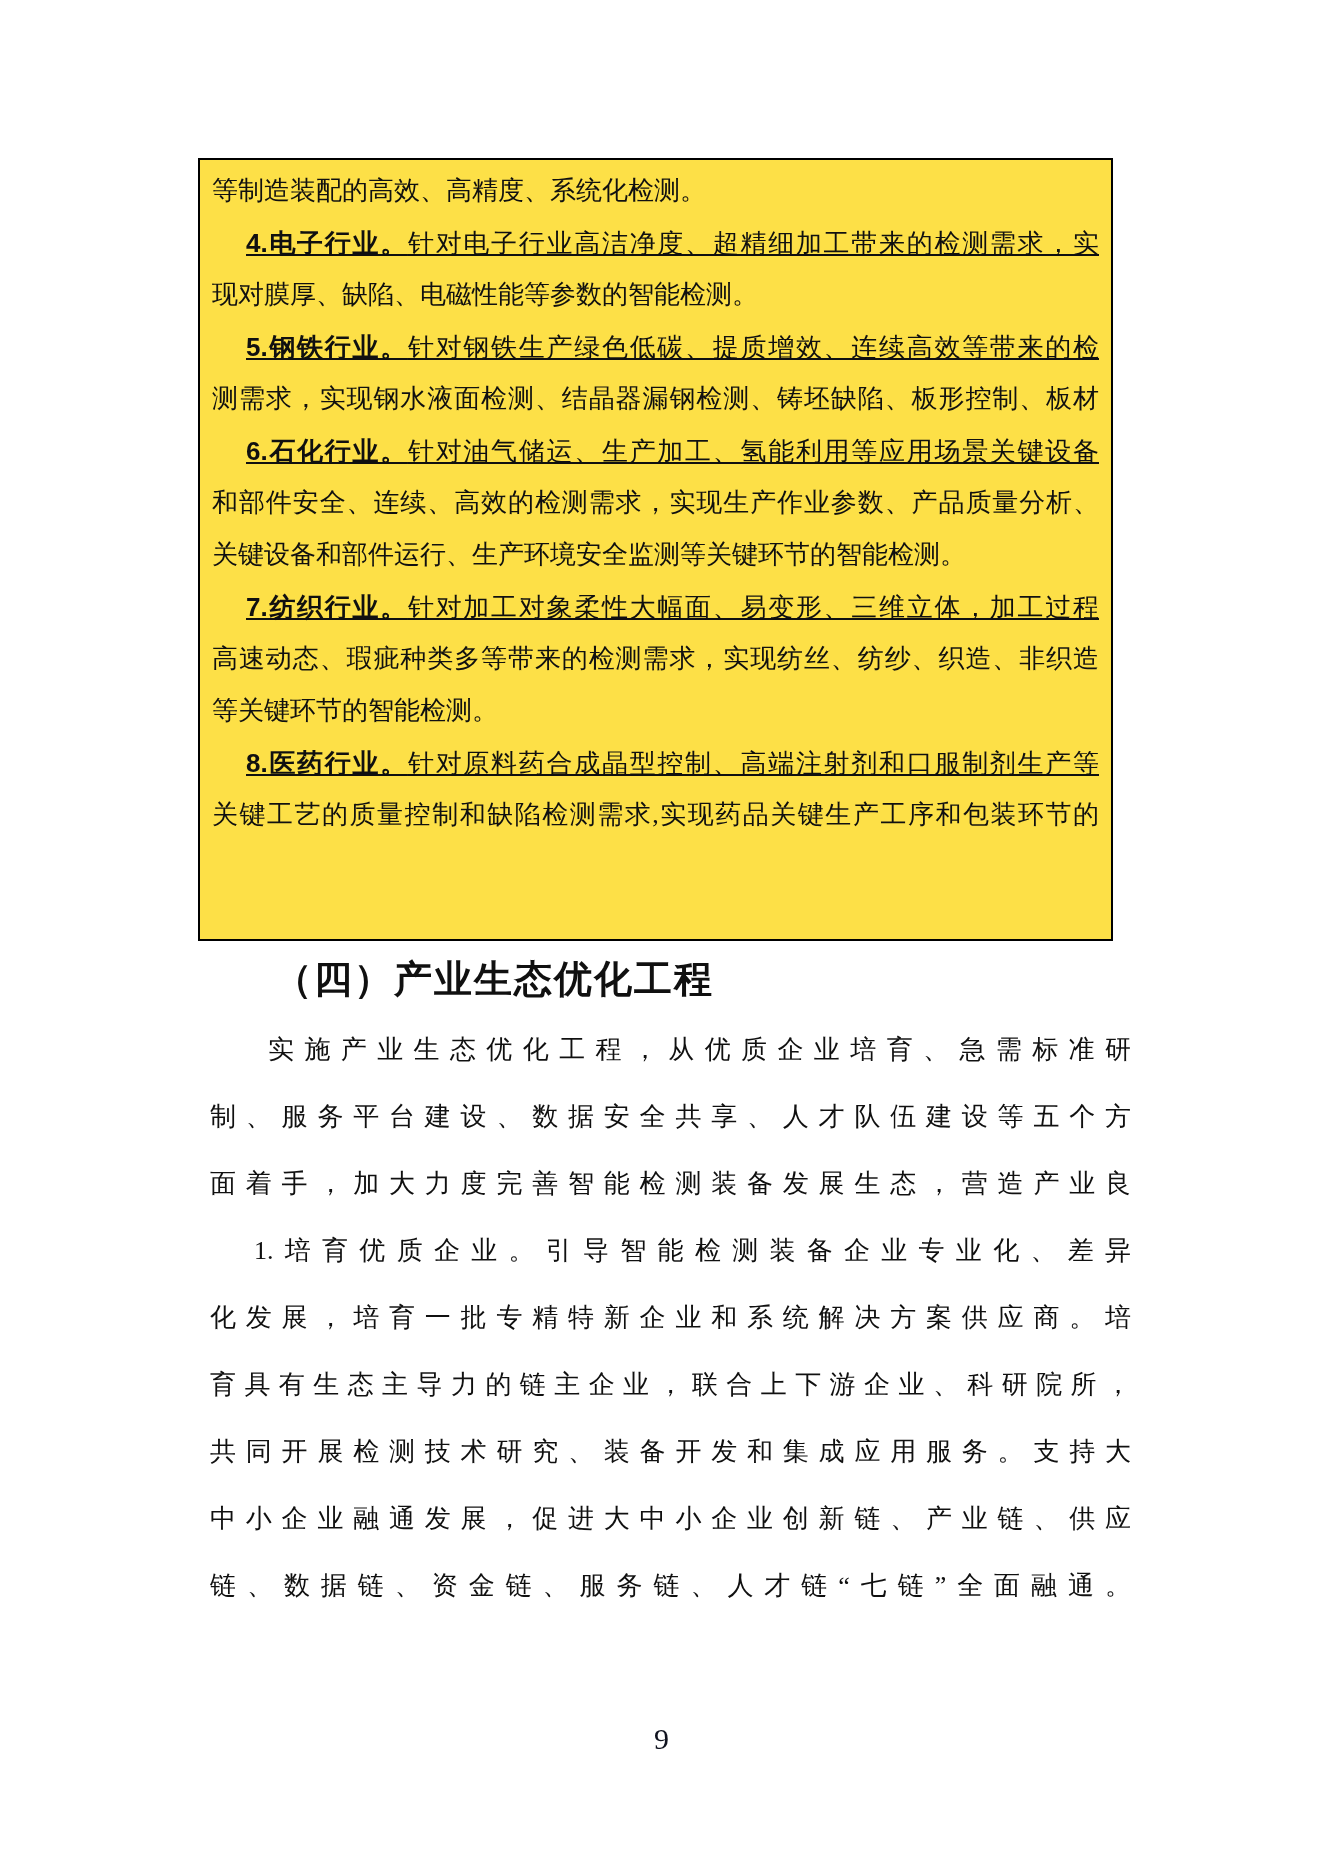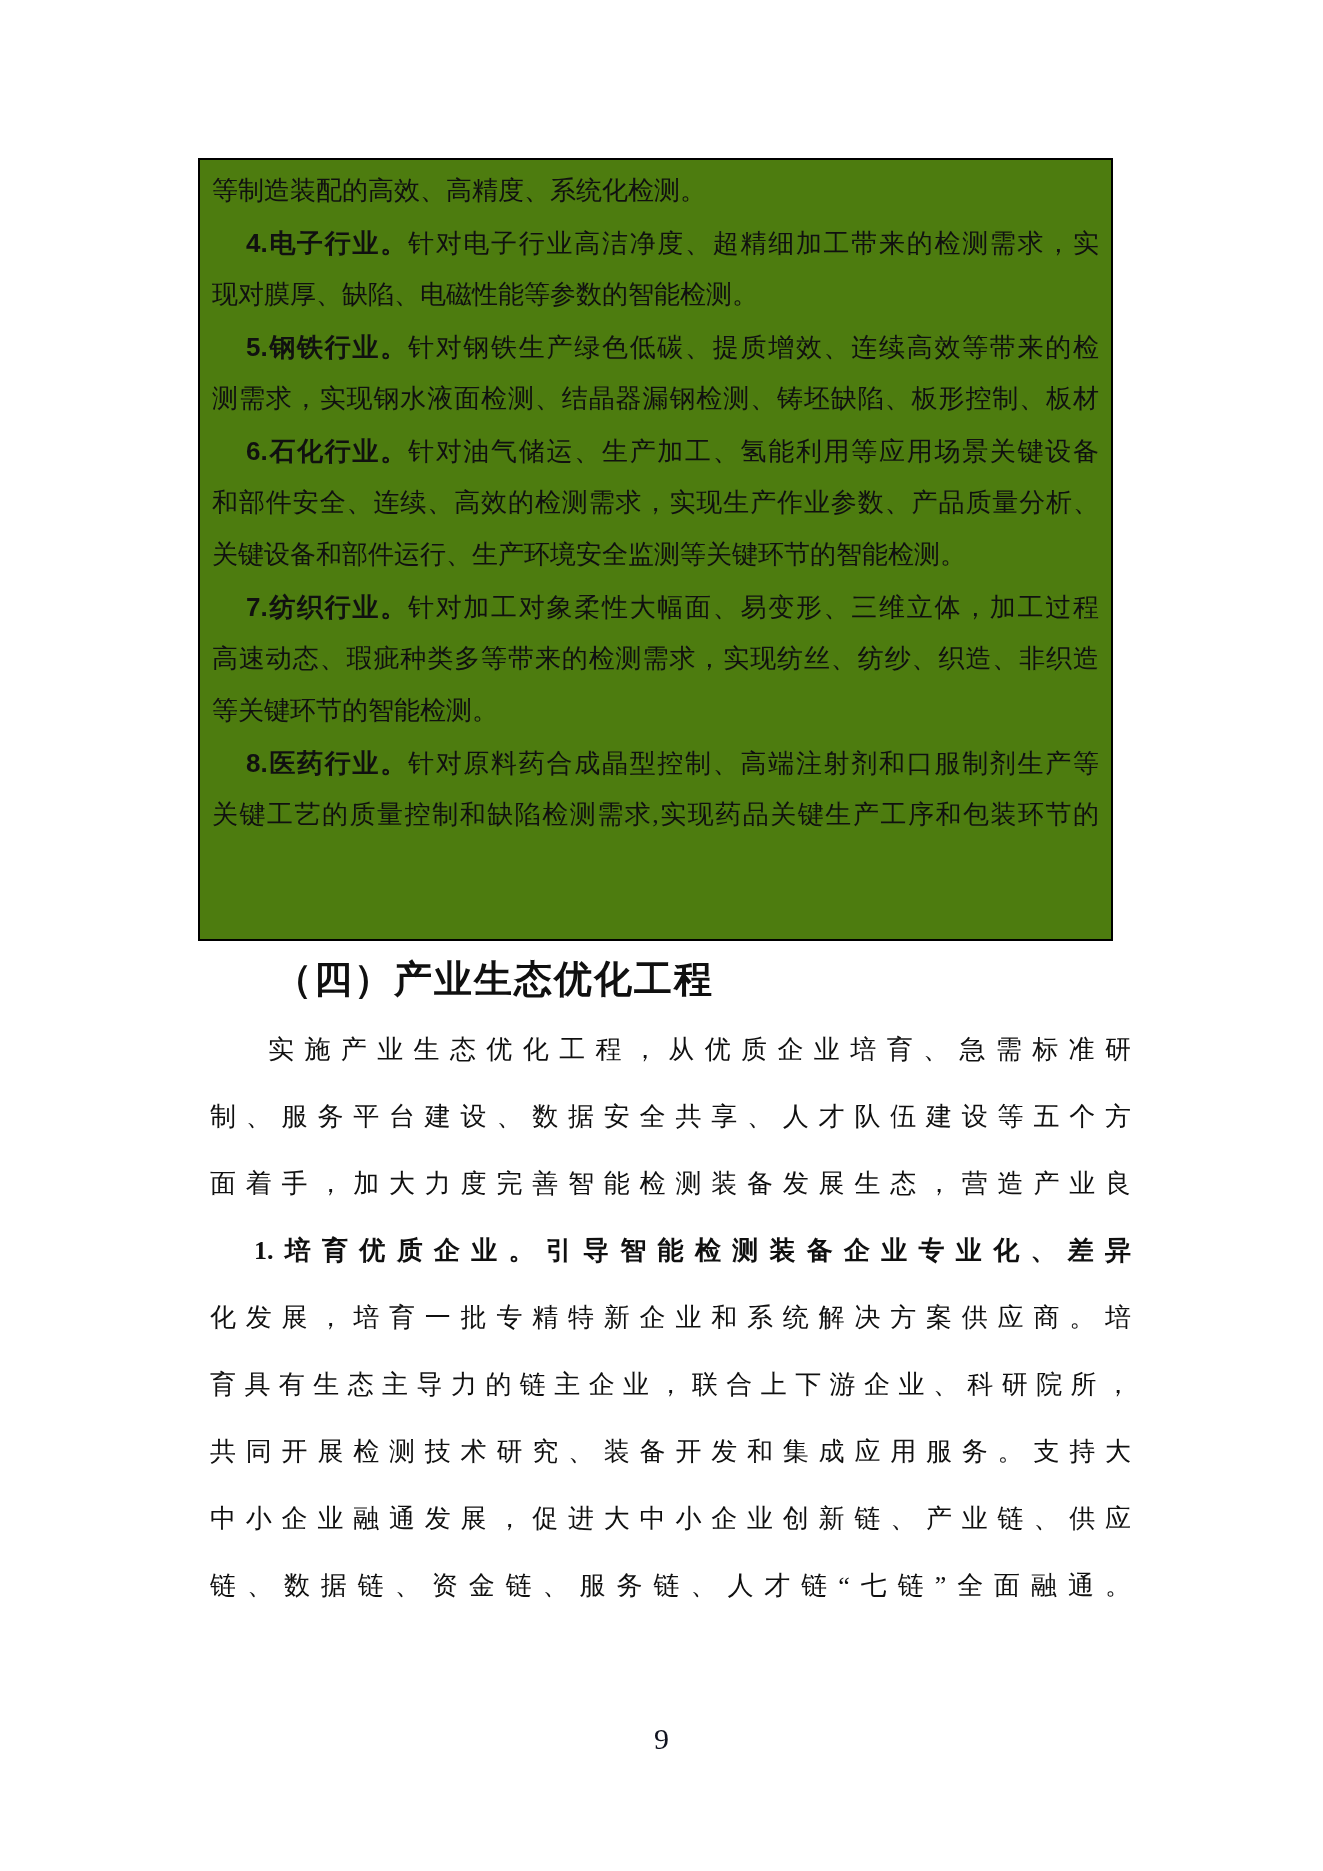--- a/index.html
+++ b/index.html
@@ -12,30 +12,30 @@
     font-family:"Liberation Serif","DejaVu Serif",serif;
     overflow:hidden;
   }
   
   .box {
     position:absolute;
     left:198px; top:158px;
     width:915px; height:783px;
     border:2px solid #000000;
     padding:5px 12px 0 12px;
-    background:#4d7c0f;
+    background:#fde047;
   }
   .bline {
     height:52px; line-height:52px;
     font-size:26px;
     white-space:normal;
     overflow:hidden;
   }
   .bline.full { text-align:justify; text-align-last:justify; }
-  .bline.ind { padding-left:34px; }
+  .bline.ind { padding-left:34px;text-decoration:underline; }
   .bline .bp {
     font-weight:bold;
     font-family:"Liberation Sans","DejaVu Sans",sans-serif;
   }
   
   .main {
     position:absolute;
     left:210px; top:948px;
     width:921px;
   }
@@ -45,21 +45,21 @@
     padding-left:64px;
     letter-spacing:2px;
   }
   .mline {
     height:67px; line-height:67px;
     font-size:26px;
     overflow:hidden;
   }
   .mline.full { text-align:justify; text-align-last:justify; }
   .mline.find { padding-left:58px; }
-  .mline.fnum { padding-left:44px;font-weight:bold; }
+  .mline.fnum { padding-left:44px; }
   
   .pagenum {
     position:absolute;
     top:1722px; left:0; right:0;
     text-align:center;
     font-size:30px;
     color:#10131f;
   }
 </style>
 </head>

